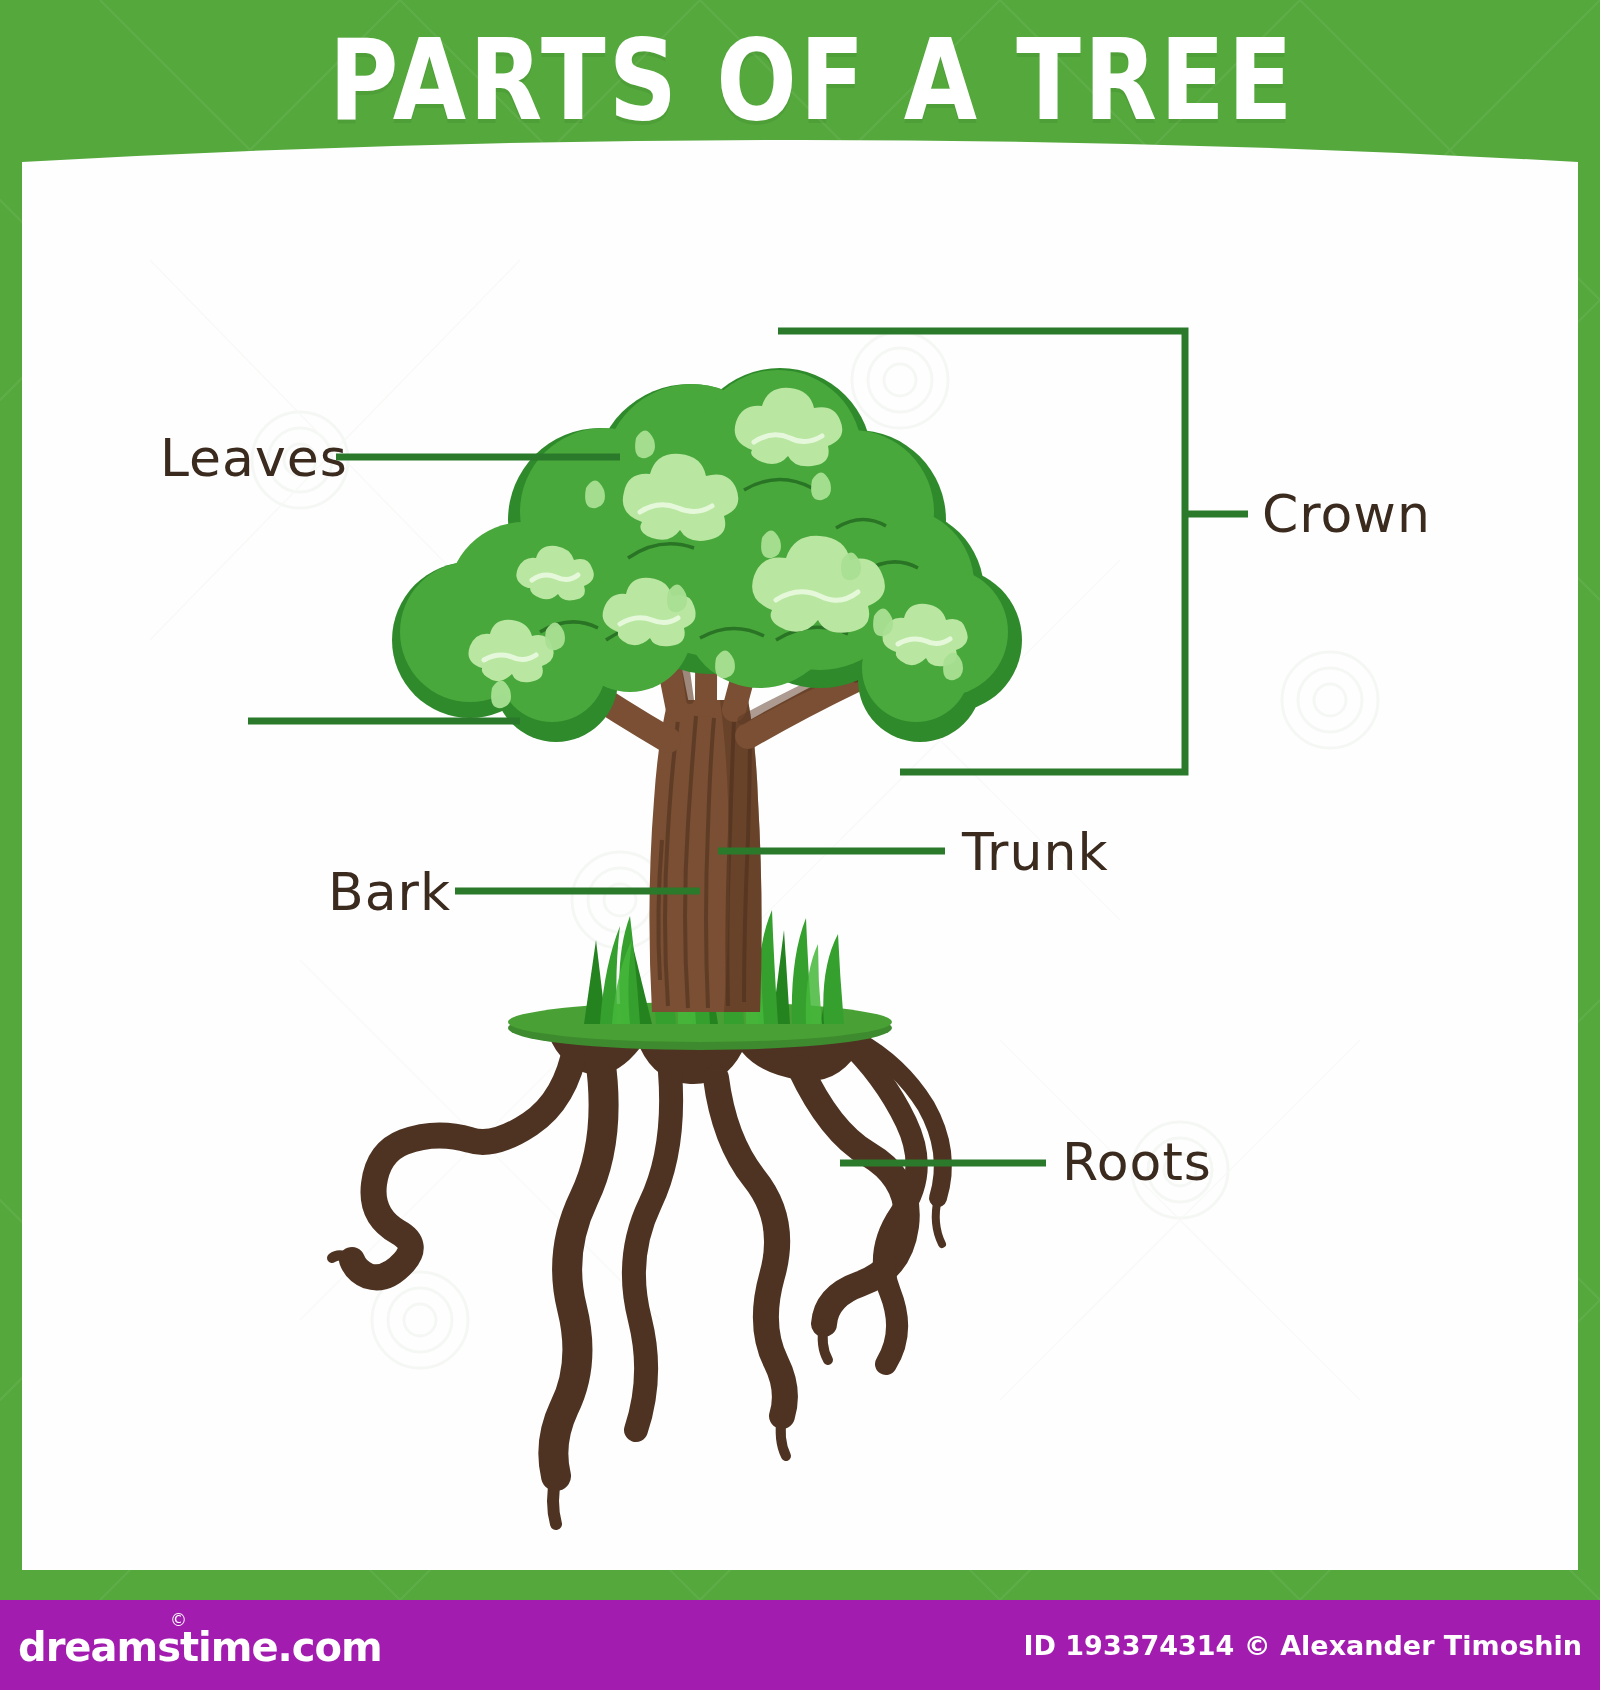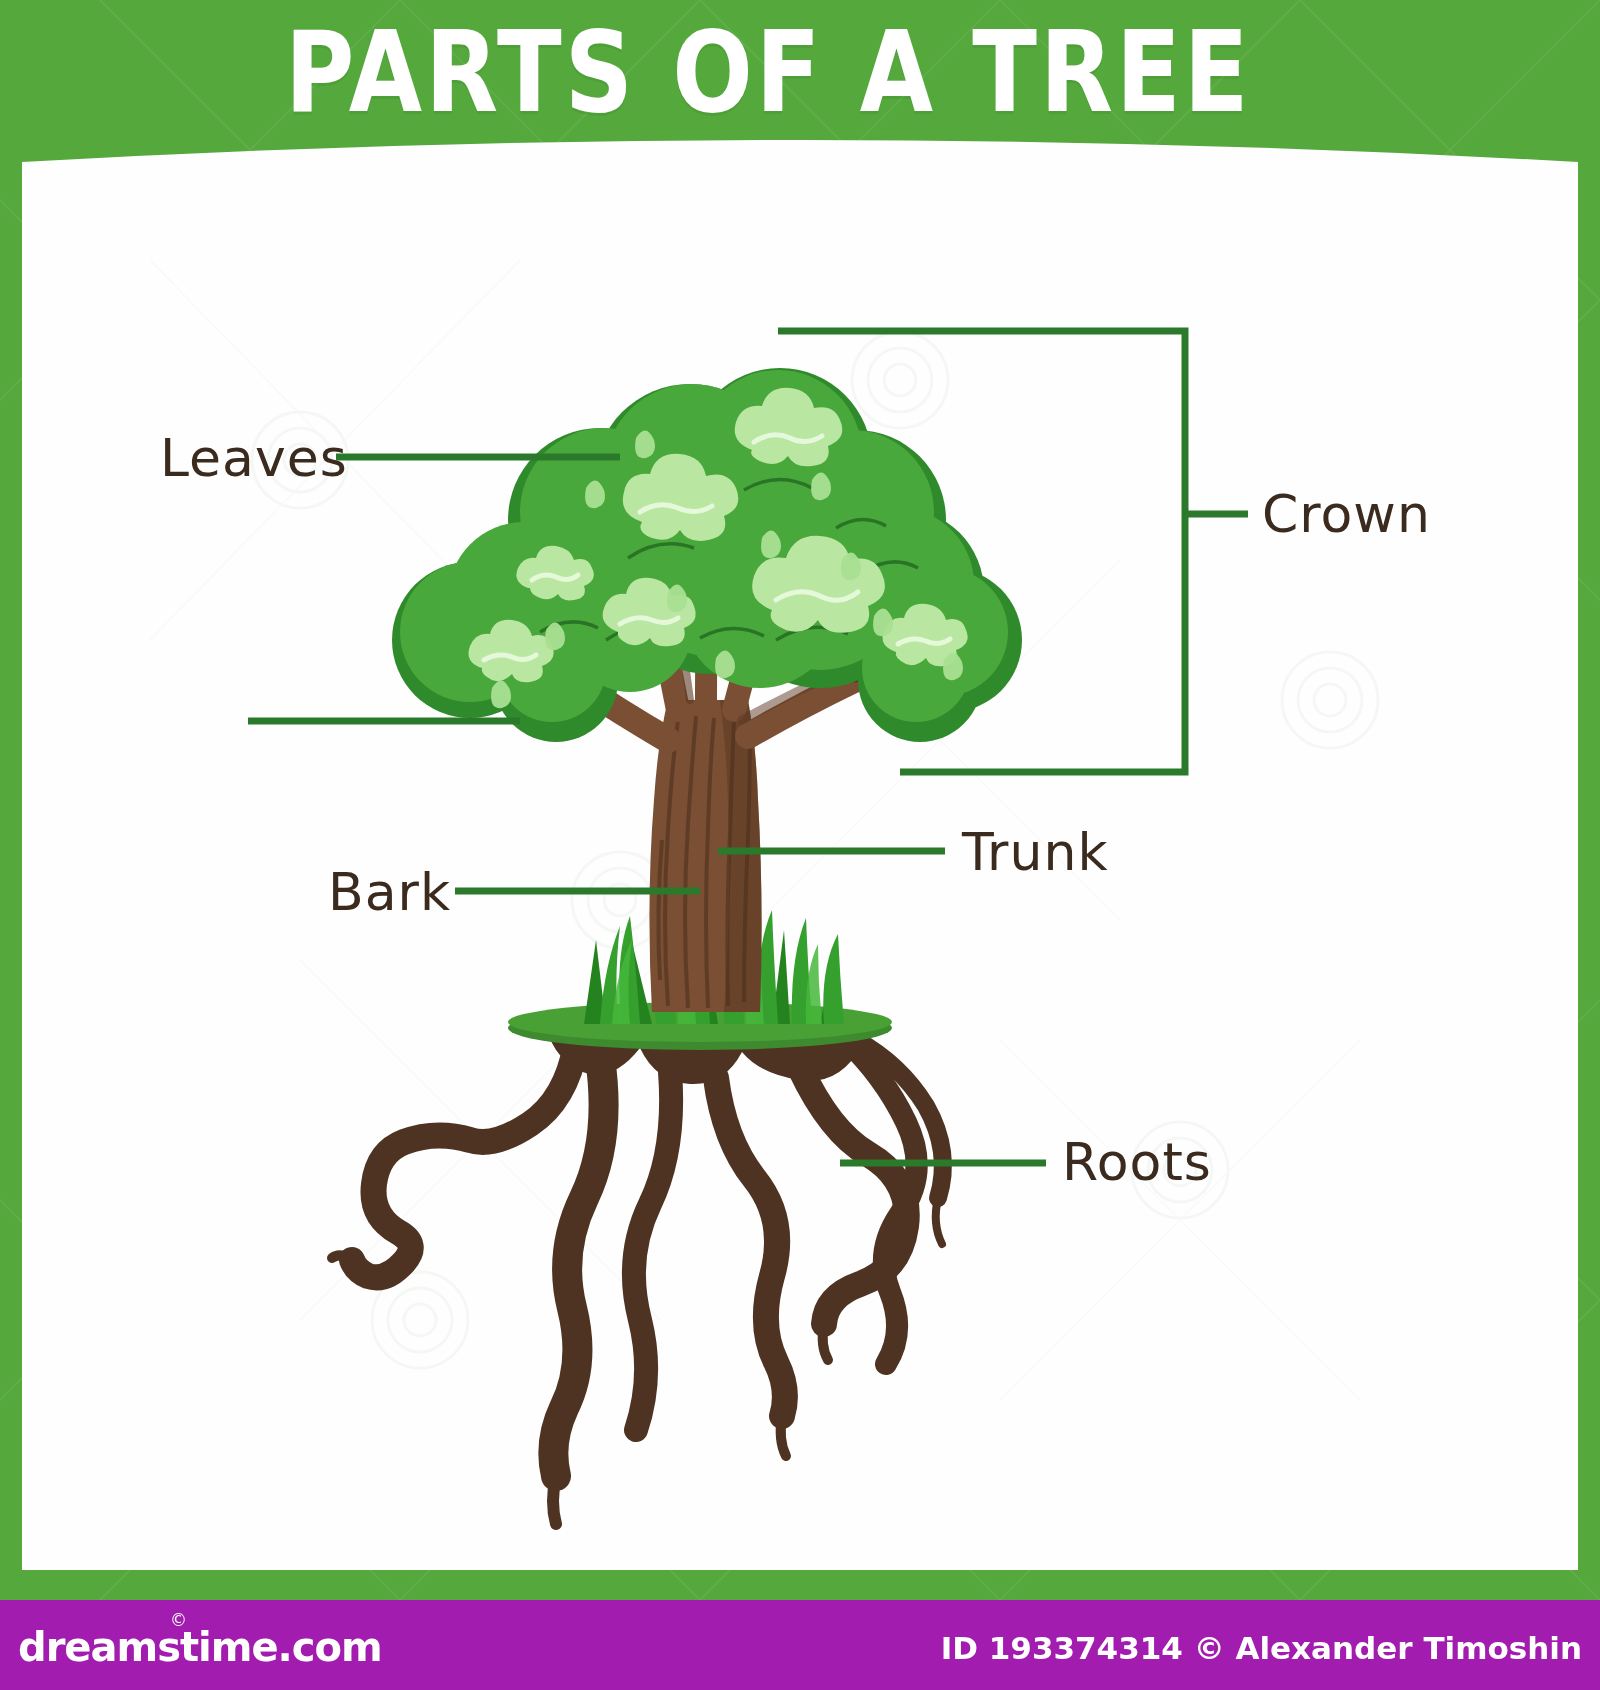--- a/index.html
+++ b/index.html
@@ -19,22 +19,23 @@
   }
   .watermark-grid{position:absolute;inset:0;opacity:.13;}
   .card-top-curve{
     position:absolute;left:22px;top:118px;width:1556px;height:80px;
     overflow:hidden;
   }
 
   
   .title-wrap{
     position:absolute;left:0;top:20px;width:1536px;height:120px;
-    display:flex;justify-content:center;
+    display:flex;align-items:center;justify-content:center;
     pointer-events:none;
+    padding-left:44px;
   }
   .title{
     font-family:"DejaVu Sans", sans-serif;
     font-weight:bold;
     font-size:92px;
     letter-spacing:3px;
     color:#ffffff;
     text-transform:uppercase;
     transform:scaleY(1.22) scaleX(1.03);
     text-shadow:0 3px 0 rgba(0,0,0,.05);
@@ -62,21 +63,21 @@
     position:absolute;left:18px;top:24px;
     color:#ffffff;font-size:40px;font-weight:bold;
     font-family:"DejaVu Sans", sans-serif;
     letter-spacing:-1px;
   }
   .ds-logo .reg{
     position:absolute;left:152px;top:-14px;font-size:17px;font-weight:normal;
   }
   .credit{
     position:absolute;right:18px;top:30px;
-    color:#ffffff;font-size:31px;font-weight:bold;
+    color:#ffffff;font-size:27px;font-weight:bold;
     font-family:"DejaVu Sans", sans-serif;
     white-space:nowrap;
   }
   svg{display:block;}
 </style>
 </head>
 <body>
 
 <div id="stage">
 

